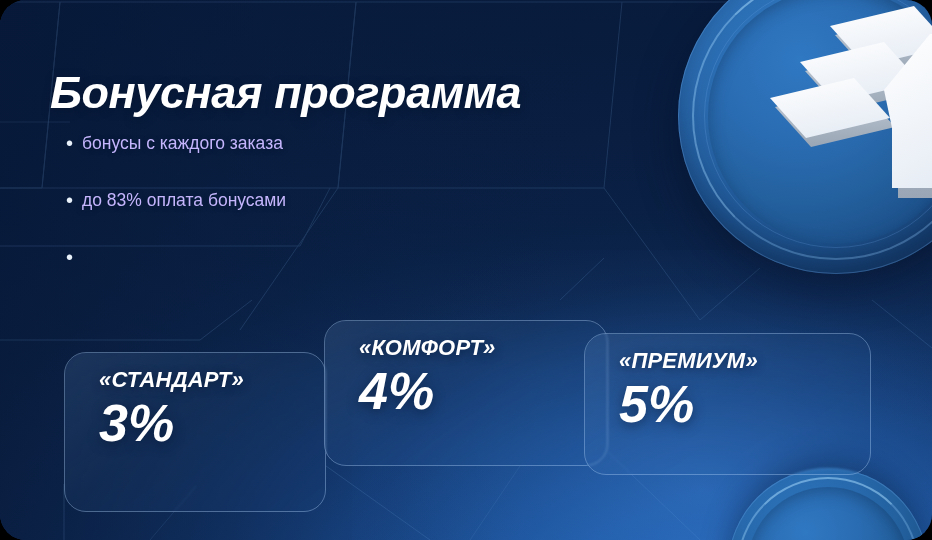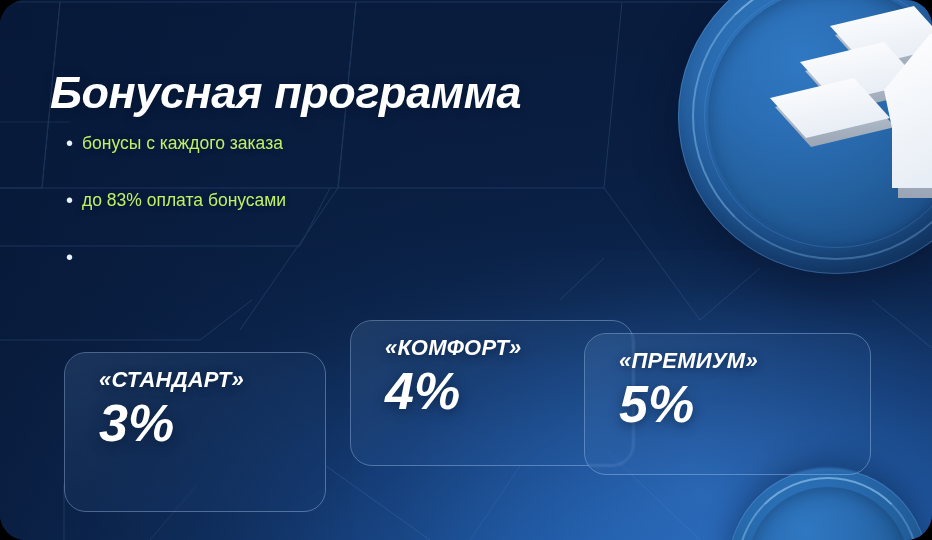--- a/index.html
+++ b/index.html
@@ -148,21 +148,21 @@
   }
   .bullet-dot {
     flex: 0 0 auto;
     width: 16px;
     color: #e9f1fb;
     font-size: 20px;
     line-height: 24px;
     text-align: left;
   }
   .bullet-text {
-    color: #bef264;
+    color: #c4b5fd;
     font-size: 17.5px;
     line-height: 24px;
     white-space: nowrap;
     text-shadow: 0 1px 5px rgba(5,18,42,0.5);
   }
 
   
   .card {
     position: absolute;
     border-radius: 22px;
@@ -193,21 +193,21 @@
     font-weight: bold;
     font-style: italic;
     font-size: 52px;
     line-height: 1.02;
     margin-top: 4px;
     white-space: nowrap;
     text-shadow: 0 3px 12px rgba(5,18,42,0.55);
   }
 
   #card-standard { left: 64px;  top: 352px; width: 262px; height: 160px; }
-  #card-comfort  { left: 324px; top: 320px; width: 284px; height: 146px; margin-left: 26px; }
+  #card-comfort  { left: 324px; top: 320px; width: 284px; height: 146px; }
   #card-premium  { left: 584px; top: 302px; width: 287px; height: 142px; margin-top: 31px; }
 </style>
 </head>
 <body>
 
 <div id="banner">
 
   <div class="bg-base"></div>
   <div class="bg-dark-top"></div>
   <div class="bg-left-dark"></div>

